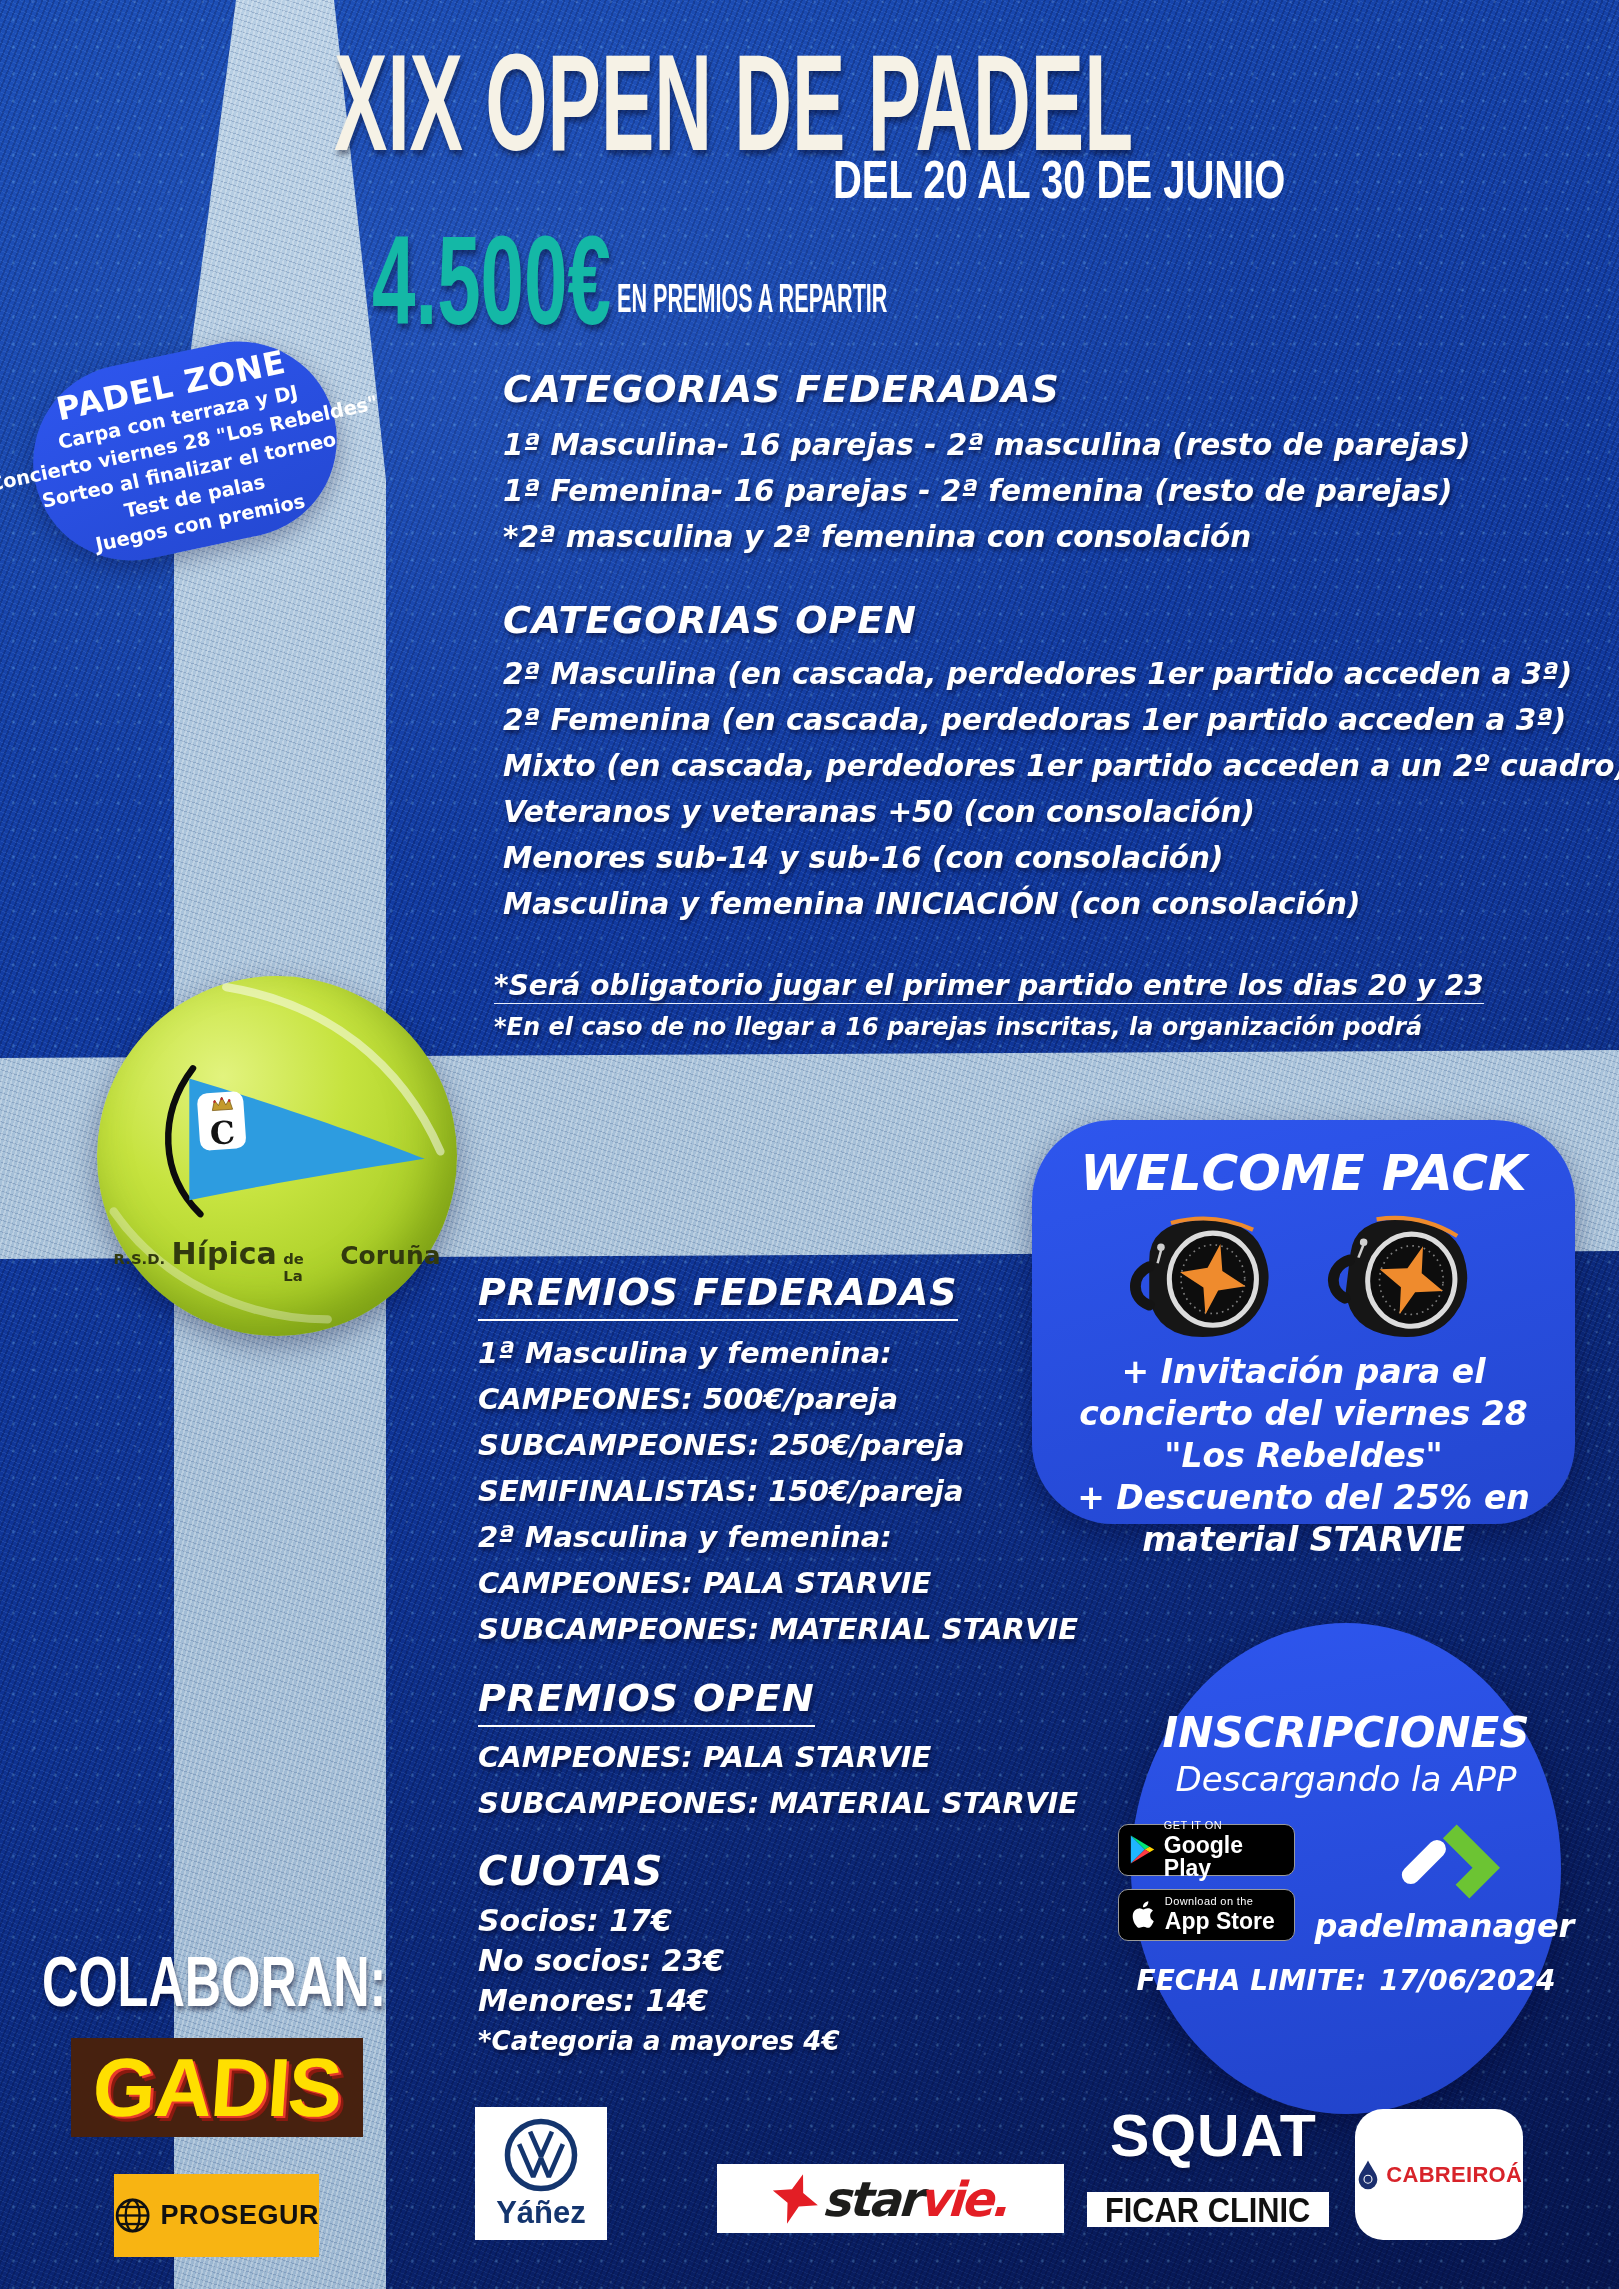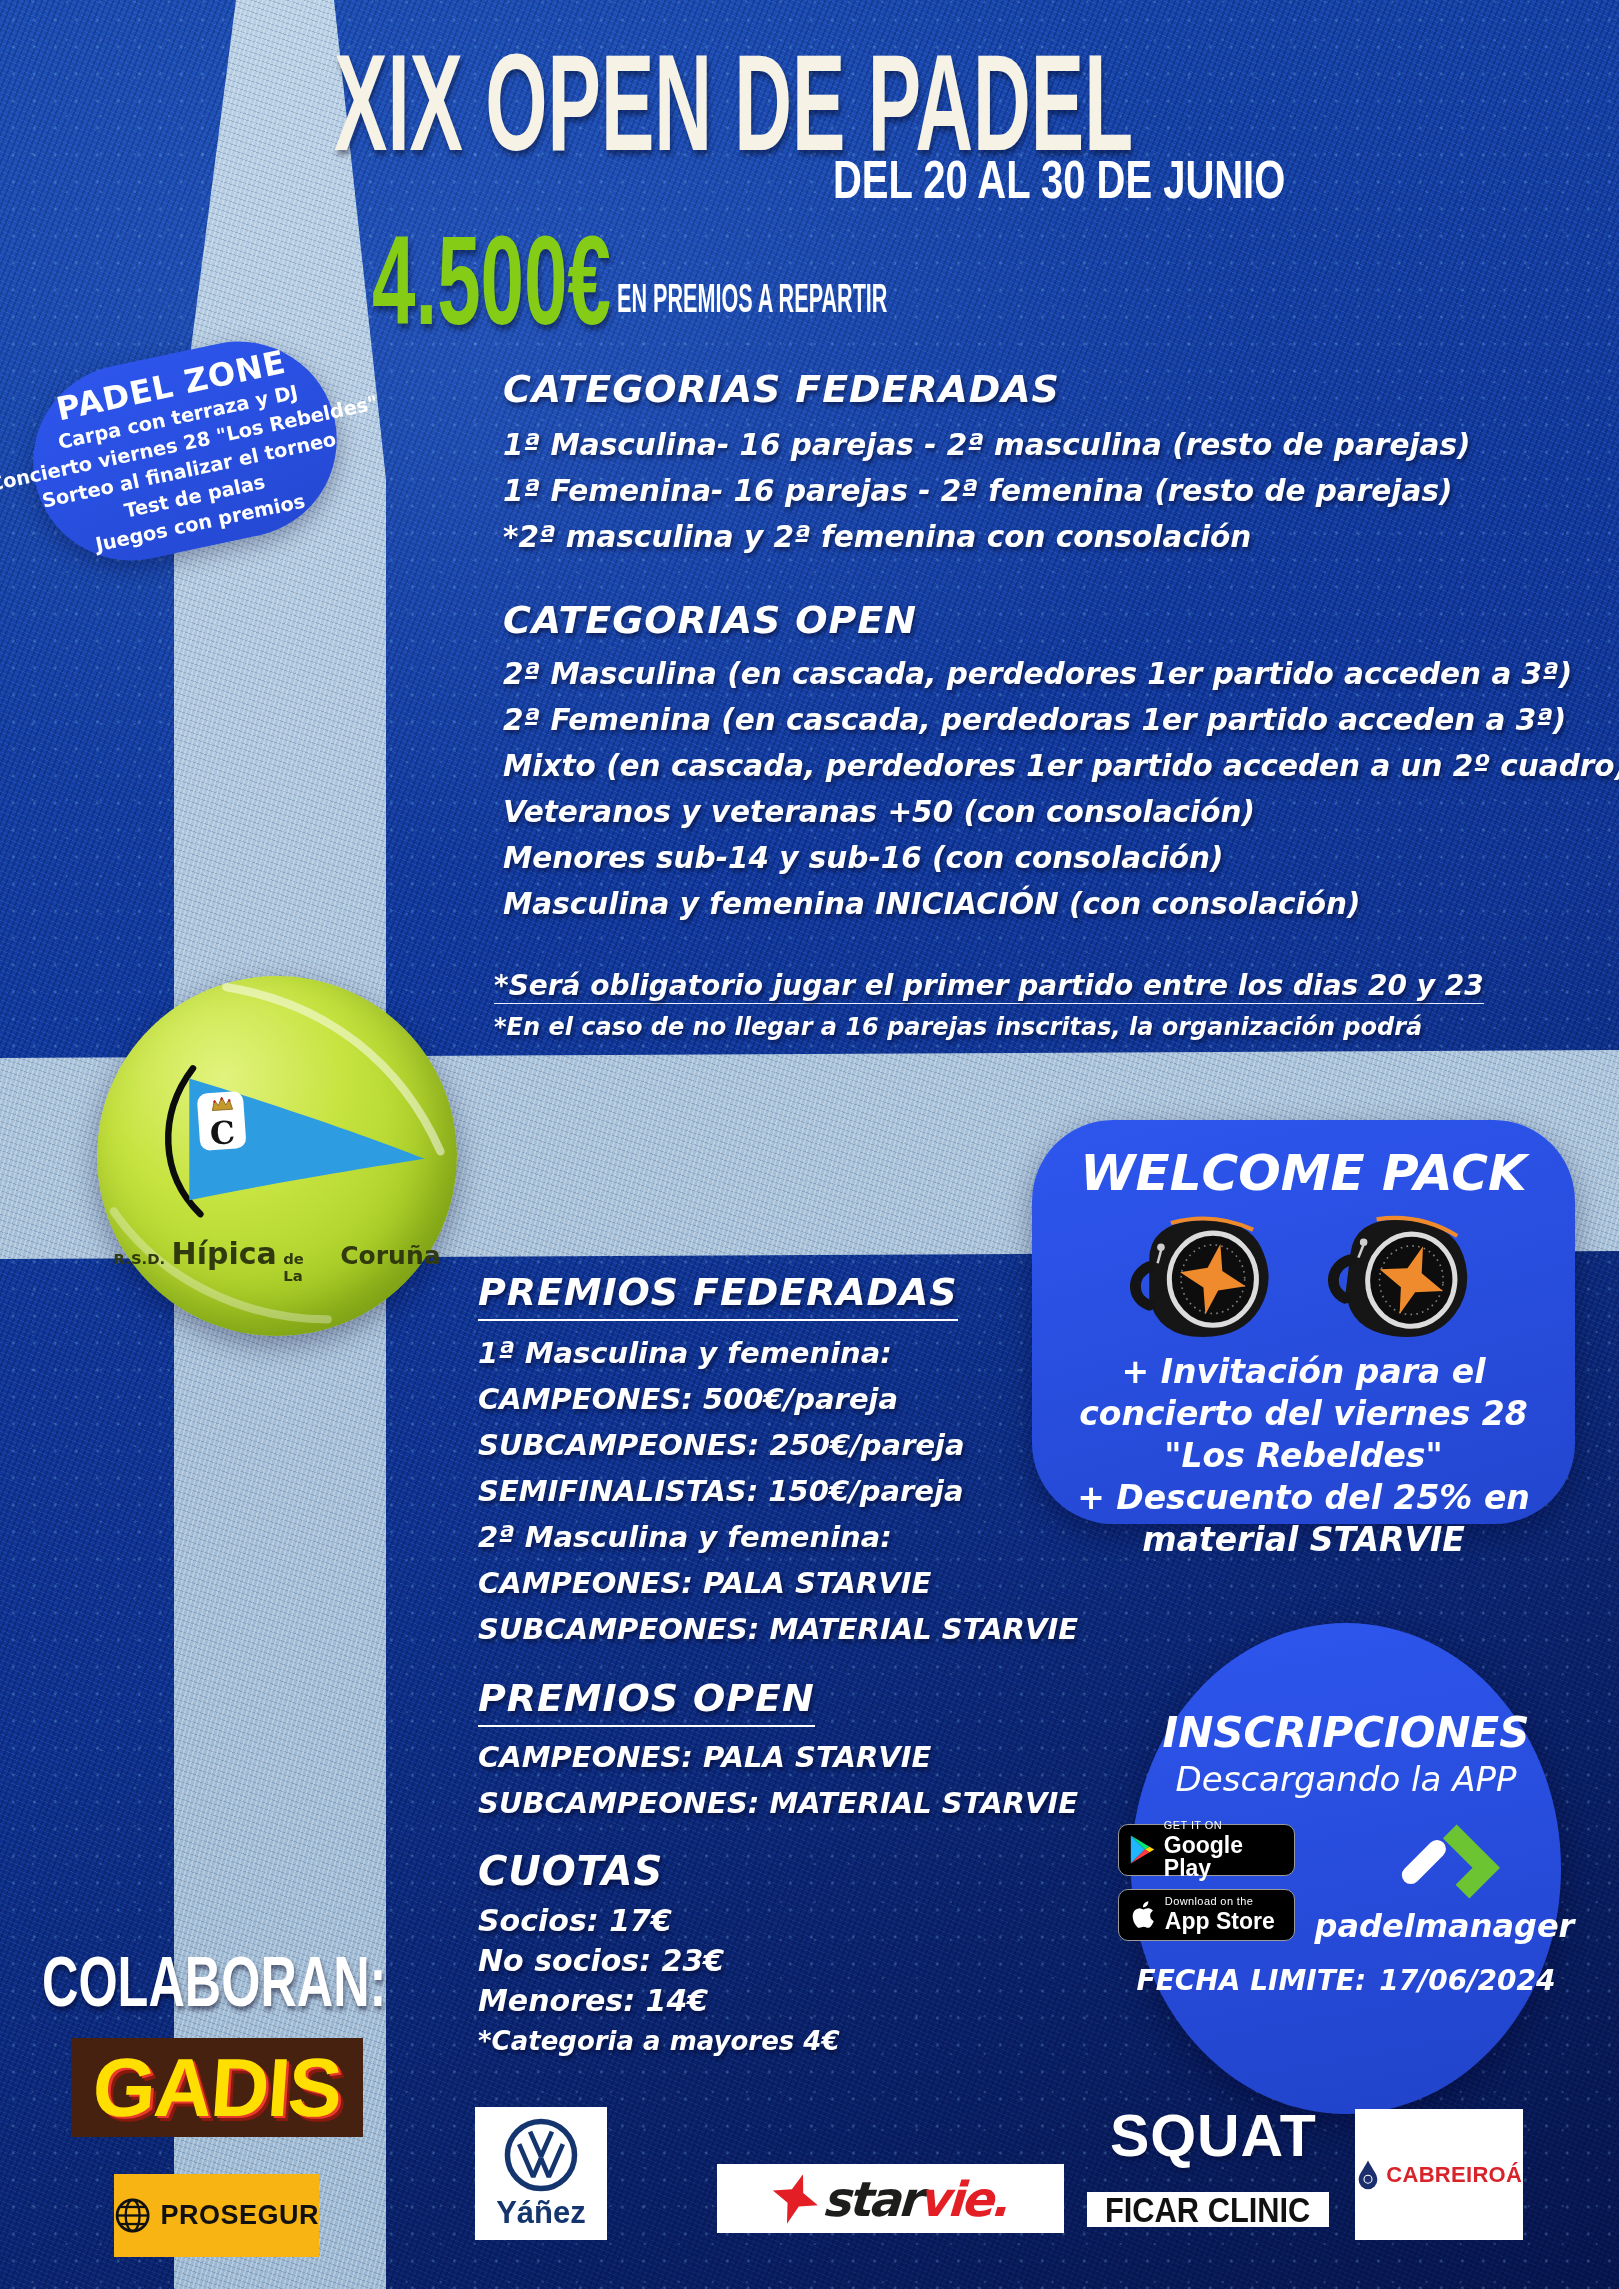--- a/index.html
+++ b/index.html
@@ -32,21 +32,21 @@
   .sh{text-shadow:1.8px 2.8px 4.6px rgba(0,0,30,.55);}
   .cond{display:inline-block;transform-origin:left top;white-space:nowrap;
         font-family:"Liberation Sans",sans-serif;font-weight:bold;}
 
   
   .title{left:334px;top:22px;font-size:138px;color:#f6f2e6;
          text-shadow:2.8px 4.6px 7.4px rgba(0,0,20,.4);}
   .title .cond{transform:scaleX(.58);}
   .dates{left:833px;top:148px;font-size:54px;color:#fff;}
   .dates .cond{transform:scaleX(.74);}
-  .prize{left:372px;top:207px;font-size:126px;color:#84cc16;
+  .prize{left:372px;top:207px;font-size:126px;color:#14b8a6;
          text-shadow:2.8px 4.6px 7.4px rgba(0,0,20,.4);}
   .prize .cond{transform:scaleX(.62);}
   .prize-cap{left:617px;top:275px;font-size:40px;color:#fff;}
   .prize-cap .cond{transform:scaleX(.54);}
 
   
   .sec-head{font-size:38px;font-weight:bold;font-style:italic;letter-spacing:0.9px;}
   .sec-head.u{border-bottom:2.8px solid #fff;padding-bottom:4.6px;}
   .line{font-size:29.5px;font-style:italic;font-weight:600;line-height:46px;white-space:nowrap;}
   .lines-50 .line{height:46px;}
@@ -126,21 +126,21 @@
   .sv-txt{font-family:"DejaVu Sans",sans-serif;font-weight:bold;font-style:italic;
           font-size:48px;letter-spacing:-2.8px;transform:skewX(-6deg);line-height:1;}
   .sv-a{color:#1d1d1b;} .sv-b{color:#e31e25;}
   .squat{left:1110px;top:2102px;font-family:"Liberation Sans",sans-serif;font-weight:bold;
          font-size:59px;color:#fff;letter-spacing:0.9px;text-shadow:1.8px 2.8px 4.6px rgba(0,0,30,.4);}
   .ficar{left:1087px;top:2192px;width:242px;height:35px;background:#fff;
          display:flex;align-items:center;justify-content:center;}
   .ficar-txt{color:#111;font-family:"Liberation Sans",sans-serif;font-weight:bold;font-size:35px;
              display:inline-block;transform:scaleX(.88);white-space:nowrap;}
   .cabre{left:1355px;top:2109px;width:168px;height:131px;background:#fff;
-         display:flex;align-items:center;justify-content:center;gap:6.5px;}
+         display:flex;align-items:center;justify-content:center;gap:6.5px;border-radius:28px;}
   .cabre-txt{color:#d8232a;font-family:"Liberation Sans",sans-serif;font-weight:bold;
              font-size:22px;letter-spacing:0.3px;}
 </style>
 </head>
 <body>
 
 <div id="poster">
 
   <div class="bg"></div>
   <div class="stripe v"></div>

